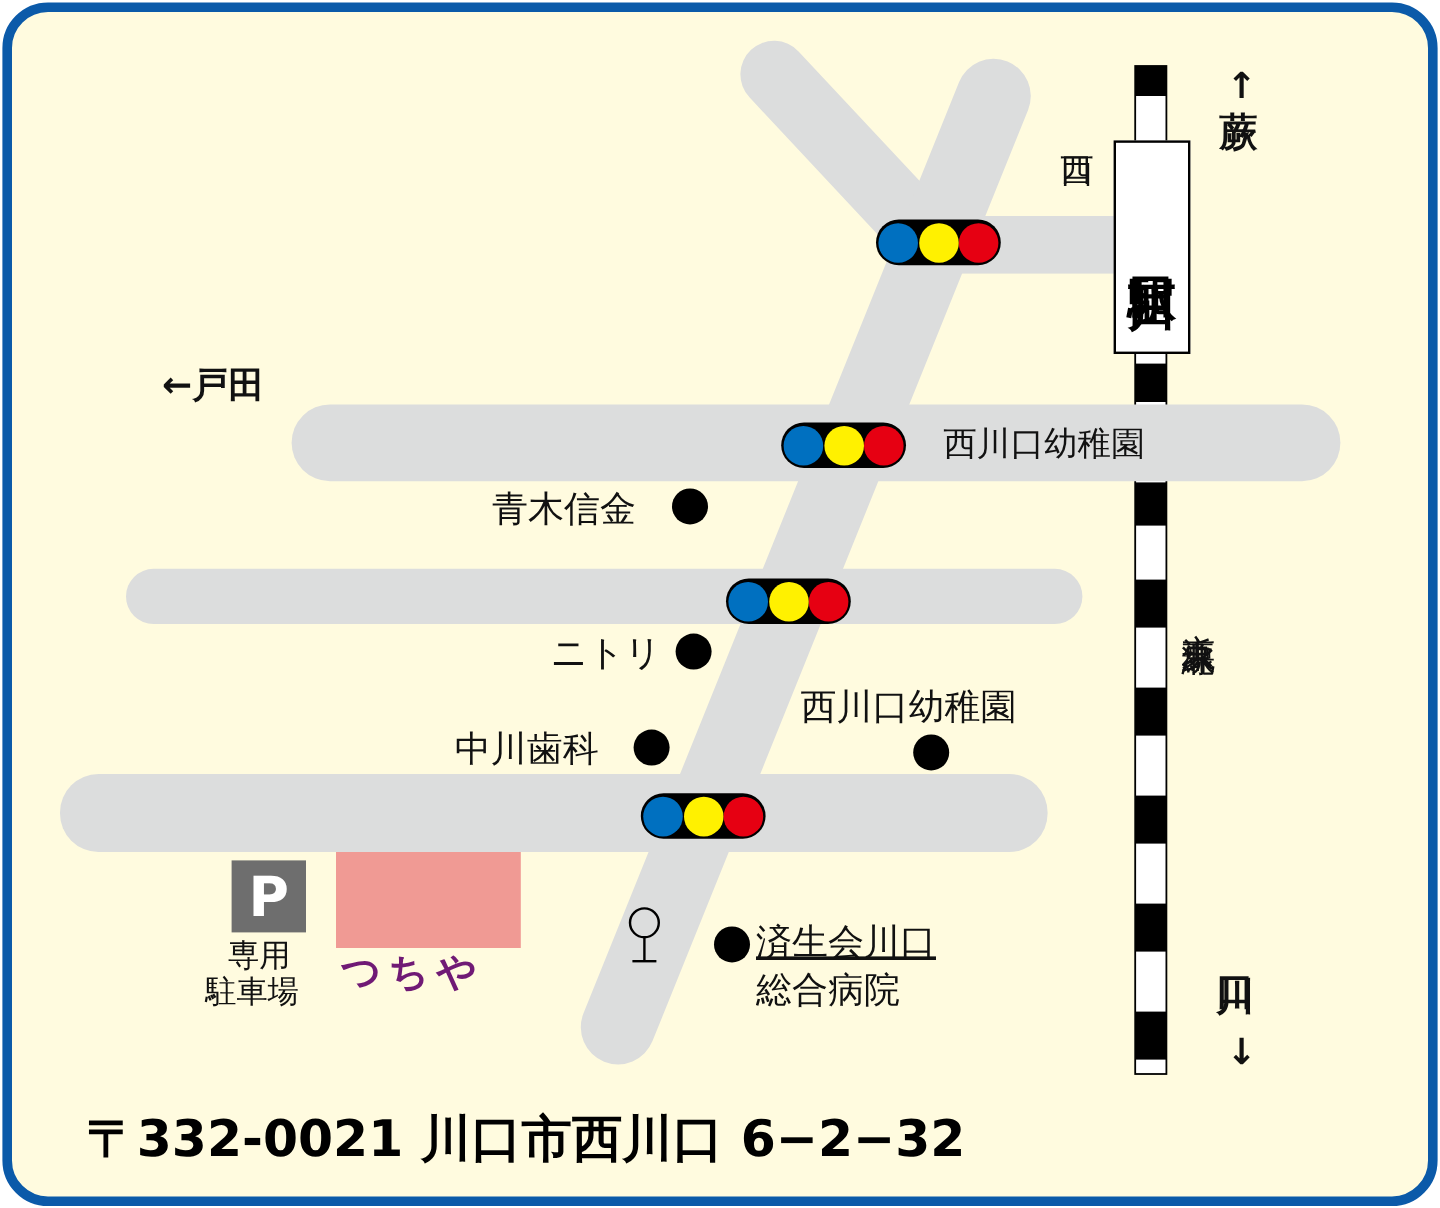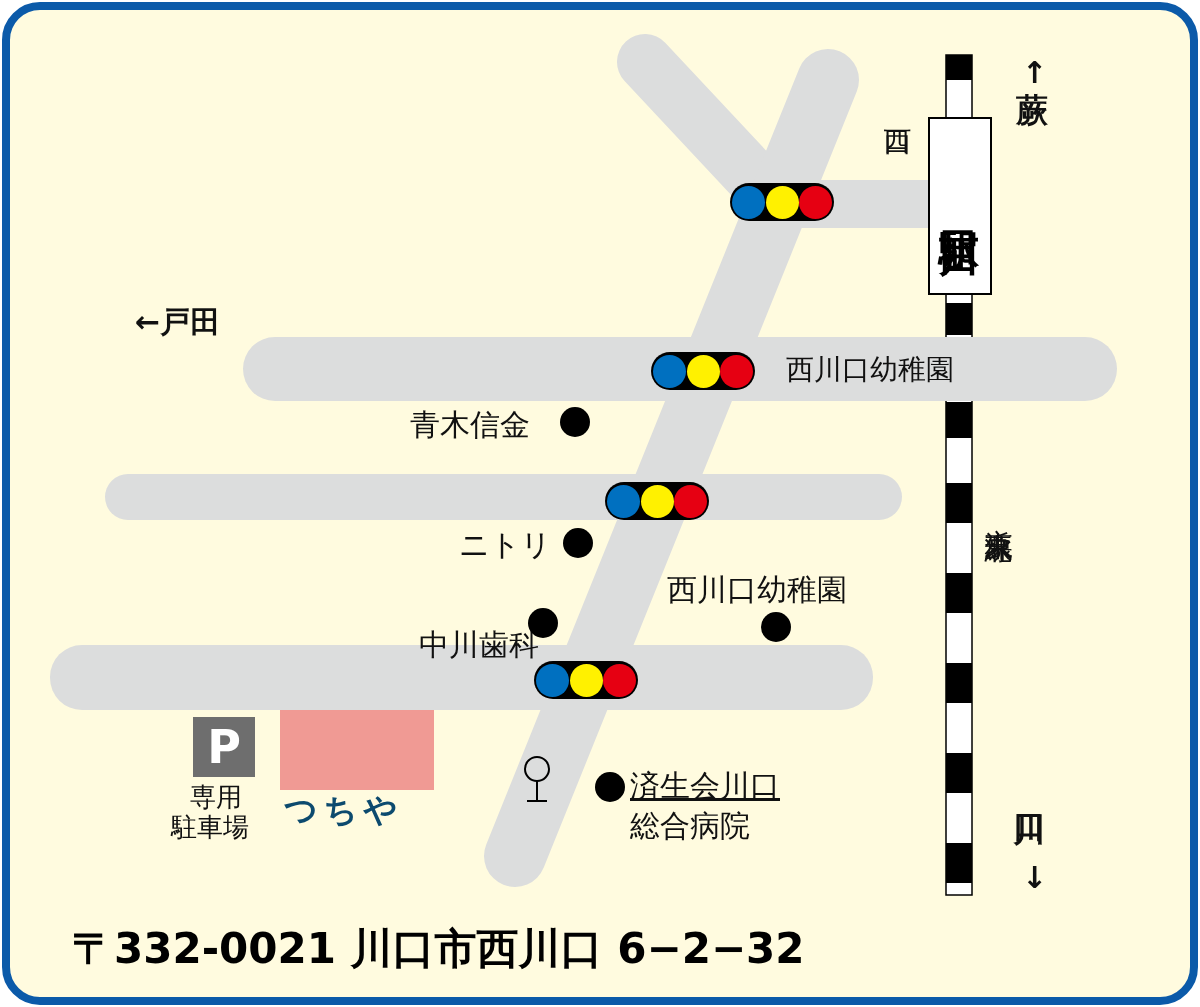--- a/index.html
+++ b/index.html
@@ -14,21 +14,21 @@
   .dot { position:absolute; width:30px; height:30px; border-radius:50%; background:#000; }
   .station { position:absolute; left:928px; top:117px; width:64px; height:178px; background:#fff;
              border:2px solid #000; box-sizing:border-box; display:flex; align-items:center; justify-content:center; }
   .station span { writing-mode:vertical-rl; text-orientation:upright; font-weight:bold; font-size:40px; color:#000; letter-spacing:-2px; }
   .light { position:absolute; width:104px; height:38px; background:#000; border-radius:19px; display:flex;
            align-items:center; justify-content:space-between; padding:0 2px; box-sizing:border-box; }
   .light i { display:block; width:33px; height:33px; border-radius:50%; }
   .parking { position:absolute; left:193px; top:717px; width:62px; height:60px; background:#6e6e6e;
              color:#fff; font-weight:bold; font-size:46px; display:flex; align-items:center; justify-content:center; }
   .clinic { position:absolute; left:280px; top:710px; width:154px; height:80px; }
-  .clinic-name { position:absolute; left:284px; top:793px; color:#0c4a6e; font-weight:bold; font-size:33px; line-height:34px; text-align:center; }
+  .clinic-name { position:absolute; left:284px; top:793px; color:#701a75; font-weight:bold; font-size:33px; line-height:34px; text-align:center; }
   .address { position:absolute; left:72px; top:921px; font-size:42px; color:#000; letter-spacing:0px;font-weight:bold; }
 </style>
 </head>
 <body>
 
 <div class="frame">
   <svg class="map" width="1180" height="987" viewBox="10 10 1180 987">
 
     <g>
       <rect x="946" y="55" width="26" height="840" fill="#ffffff" stroke="#000" stroke-width="1.5"></rect>
@@ -93,21 +93,21 @@
       <i style="background:#fff100"></i>
       <i style="background:#e60012"></i>
   </div>
 
   <div class="lbl" style="left:400px;top:400px;font-size:30px;">青木信金</div>
   <div class="dot" style="left:550px;top:397px;"></div>
 
   <div class="lbl" style="left:449px;top:520px;font-size:30px;">ニトリ</div>
   <div class="dot" style="left:553px;top:518px;"></div>
 
-  <div class="lbl" style="left:369px;top:620px;font-size:30px;margin-left:40px;">中川歯科</div>
+  <div class="lbl" style="left:369px;top:600px;font-size:30px;">中川歯科</div>
   <div class="dot" style="left:518px;top:598px;"></div>
 
   <div class="lbl" style="left:657px;top:565px;font-size:30px;text-align:right;">西川口幼稚園</div>
   <div class="dot" style="left:751px;top:602px;"></div>
 
   <div class="dot" style="left:585px;top:762px;"></div>
   <div class="lbl" style="left:620px;top:761px;font-size:30px;text-decoration:underline;">済生会川口</div>
   <div class="lbl" style="left:620px;top:801px;font-size:30px;">総合病院</div>
 
   <div class="parking" style="left:183px;top:707px;">

